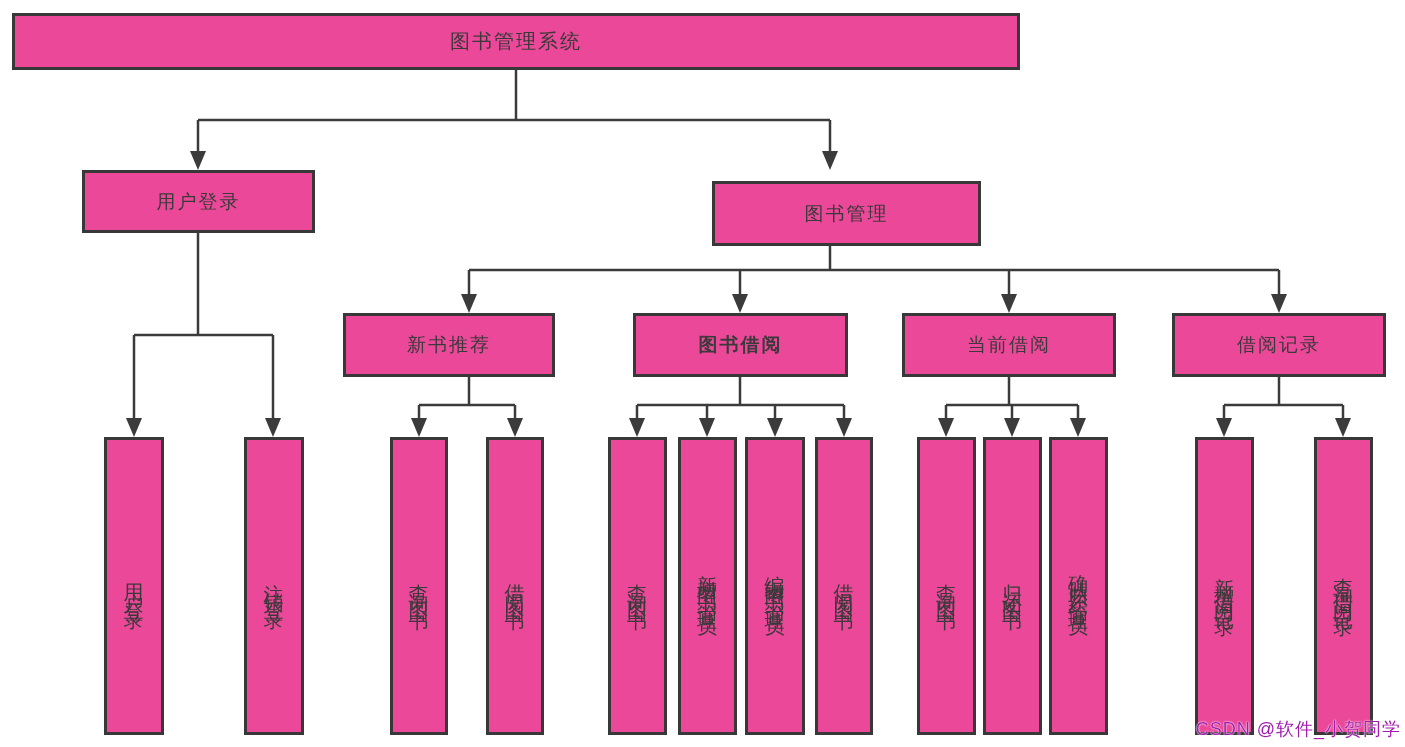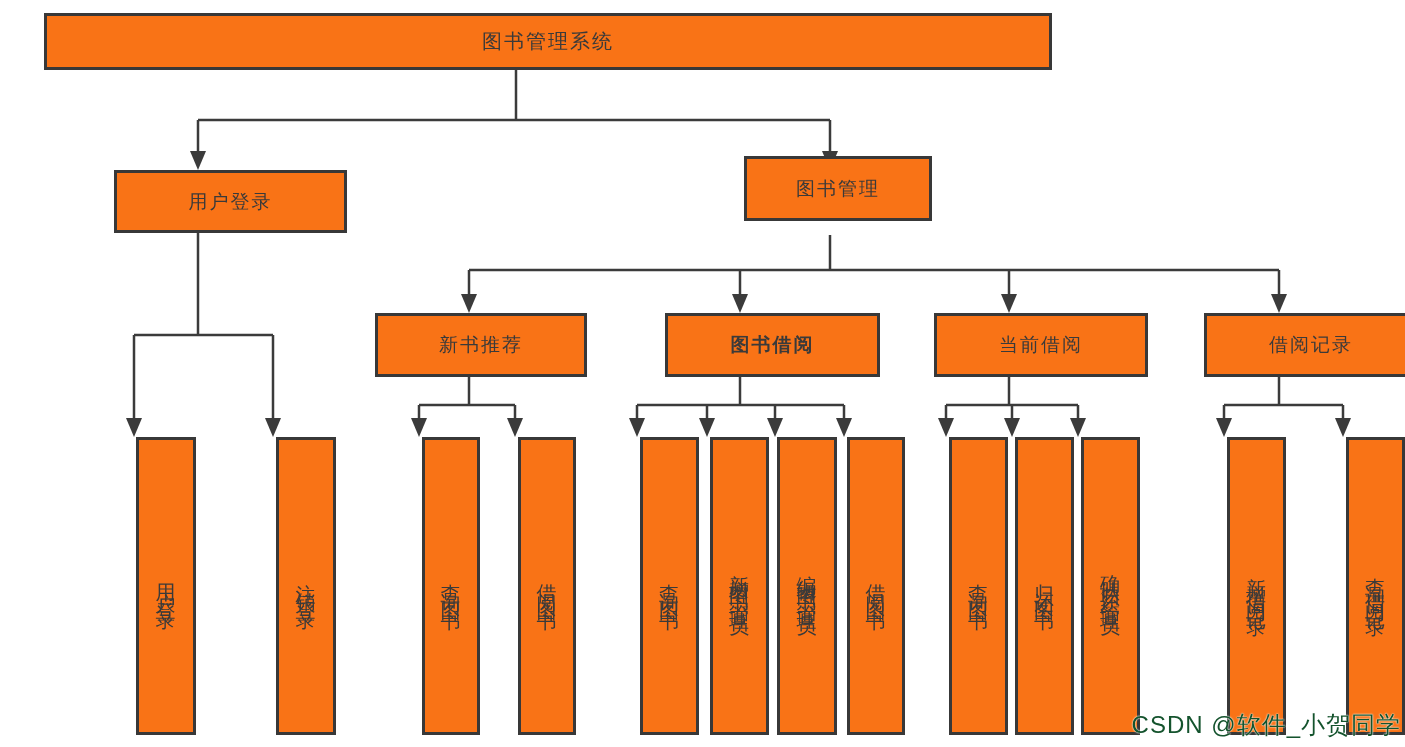--- a/index.html
+++ b/index.html
@@ -16,45 +16,44 @@
 
   .connectors {
     position: absolute;
     left: 0; top: 0;
     width: 1405px; height: 747px;
     z-index: 1;
   }
 
   .node {
     position: absolute;
-    background: #f97316;
+    background: #ec4899;
     border: 3px solid #383838;
     display: flex;
     align-items: center;
     justify-content: center;
     color: #3a3a3a;
     z-index: 2;
     font-size: 19px;
     letter-spacing: 2px;
     text-align: center;
-    margin-left: 32px;
   }
 
   .leaf {
     writing-mode: vertical-rl;
     font-size: 20px;
     letter-spacing: 9px;
     line-height: 1;
   }
 
   
   #root           { left: 12px;   top: 13px;  width: 1008px; height: 57px; font-size: 20px; }
   
   #user-login     { left: 82px;   top: 170px; width: 233px;  height: 63px; }
-  #book-mgmt      { left: 712px;  top: 156px; width: 188px;  height: 65px; }
+  #book-mgmt      { left: 712px;  top: 181px; width: 269px;  height: 65px; }
   
   #new-book-rec   { left: 343px;  top: 313px; width: 212px;  height: 64px; }
   #book-borrow    { left: 633px;  top: 313px; width: 215px;  height: 64px; font-weight: bold; }
   #current-borrow { left: 902px;  top: 313px; width: 214px;  height: 64px; }
   #borrow-records { left: 1172px; top: 313px; width: 214px;  height: 64px; }
   
   #leaf-user-login          { left: 104px;  top: 437px; width: 60px; height: 298px; }
   #leaf-logout              { left: 244px;  top: 437px; width: 60px; height: 298px; }
   #leaf-query-books-rec     { left: 390px;  top: 437px; width: 58px; height: 298px; }
   #leaf-borrow-books-rec    { left: 486px;  top: 437px; width: 58px; height: 298px; }
@@ -66,22 +65,22 @@
   #leaf-return-books        { left: 983px;  top: 437px; width: 59px; height: 298px; }
   #leaf-confirm-return      { left: 1049px; top: 437px; width: 59px; height: 298px; letter-spacing: 6px; }
   #leaf-add-borrow-record   { left: 1195px; top: 437px; width: 59px; height: 298px; letter-spacing: 8px; }
   #leaf-query-borrow-record { left: 1314px; top: 437px; width: 59px; height: 298px; letter-spacing: 8px; }
 
   .watermark {
     position: absolute;
     right: 4px;
     bottom: 6px;
     z-index: 5;
-    font-size: 24px;
-    color: #14532d;
+    font-size: 18px;
+    color: #a21caf;
     text-shadow: 0 0 2px #ffffff, 0 0 1px #ffffff;
     letter-spacing: 1px;
   }
 
   .connectors line    { stroke: #3b3b3b; stroke-width: 2.5; }
   .connectors polygon { fill: #3b3b3b; }
 </style>
 </head>
 <body>
 

